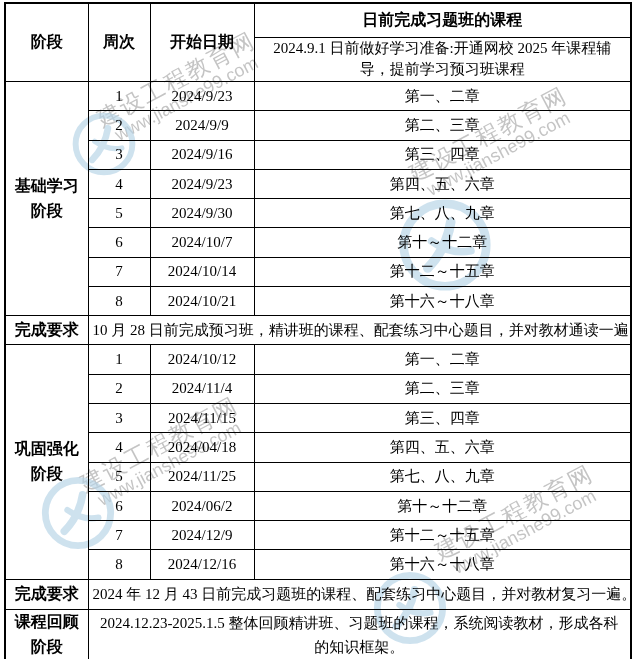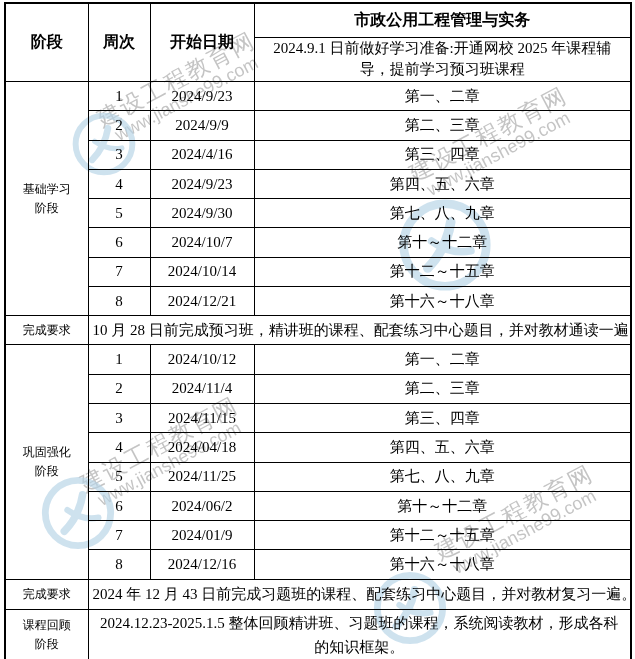--- a/index.html
+++ b/index.html
@@ -53,22 +53,22 @@
     color: #000;
   }
   .schedule td {
     font-family: Liberation Serif, serif;
     font-weight: normal;
     font-size: 15px;
     color: #000;
   }
   td.phase-cell {
     font-family: "Liberation Sans", sans-serif;
-    font-weight: normal;
-    font-size: 12px;
+    font-weight: bold;
+    font-size: 16px;
   }
   td.phase-cell .wrap-4 {
     display: inline-block;
     width: 4.3em;
     line-height: 1.55;
   }
   tr.hdr-row-1 { height: 34px; }
   tr.hdr-row-2 { height: 43px; }
   tr.data-row  { height: 29.3px; }
   tr.req-row   { height: 29px; }
@@ -139,40 +139,40 @@
           <col style="width:62px">
           <col style="width:104px">
           <col>
       </colgroup>
 
       <tbody>
           <tr class="hdr-row-1">
         <th rowspan="2">阶段</th>
         <th rowspan="2">周次</th>
         <th rowspan="2">开始日期</th>
-        <th>市政公用工程管理与实务</th>
+        <th>日前完成习题班的课程</th>
       </tr>
       <tr class="hdr-row-2">
         <td class="prep-note">2024.9.1 日前做好学习准备:开通网校 2025 年课程辅导，提前学习预习班课程</td>
       </tr>
 
       <tr class="data-row">
         <td class="phase-cell" rowspan="8"><span class="wrap-4">基础学习阶段</span></td>
         <td>1</td>
         <td>2024/9/23</td>
         <td>第一、二章</td>
       </tr>
       <tr class="data-row">
         <td>2</td>
         <td>2024/9/9</td>
         <td>第二、三章</td>
       </tr>
       <tr class="data-row">
         <td>3</td>
-        <td>2024/4/16</td>
+        <td>2024/9/16</td>
         <td>第三、四章</td>
       </tr>
       <tr class="data-row">
         <td>4</td>
         <td>2024/9/23</td>
         <td>第四、五、六章</td>
       </tr>
       <tr class="data-row">
         <td>5</td>
         <td>2024/9/30</td>
@@ -183,21 +183,21 @@
         <td>2024/10/7</td>
         <td>第十～十二章</td>
       </tr>
       <tr class="data-row">
         <td>7</td>
         <td>2024/10/14</td>
         <td>第十二～十五章</td>
       </tr>
       <tr class="data-row">
         <td>8</td>
-        <td>2024/12/21</td>
+        <td>2024/10/21</td>
         <td>第十六～十八章</td>
       </tr>
 
       <tr class="req-row">
         <td class="phase-cell">完成要求</td>
         <td class="req-note" colspan="3">10 月 28 日前完成预习班，精讲班的课程、配套练习中心题目，并对教材通读一遍。</td>
       </tr>
 
       <tr class="data-row">
         <td class="phase-cell" rowspan="8"><span class="wrap-4">巩固强化阶段</span></td>
@@ -225,21 +225,21 @@
         <td>2024/11/25</td>
         <td>第七、八、九章</td>
       </tr>
       <tr class="data-row">
         <td>6</td>
         <td>2024/06/2</td>
         <td>第十～十二章</td>
       </tr>
       <tr class="data-row">
         <td>7</td>
-        <td>2024/01/9</td>
+        <td>2024/12/9</td>
         <td>第十二～十五章</td>
       </tr>
       <tr class="data-row">
         <td>8</td>
         <td>2024/12/16</td>
         <td>第十六～十八章</td>
       </tr>
 
       <tr class="req-row req-row-2">
         <td class="phase-cell">完成要求</td>

